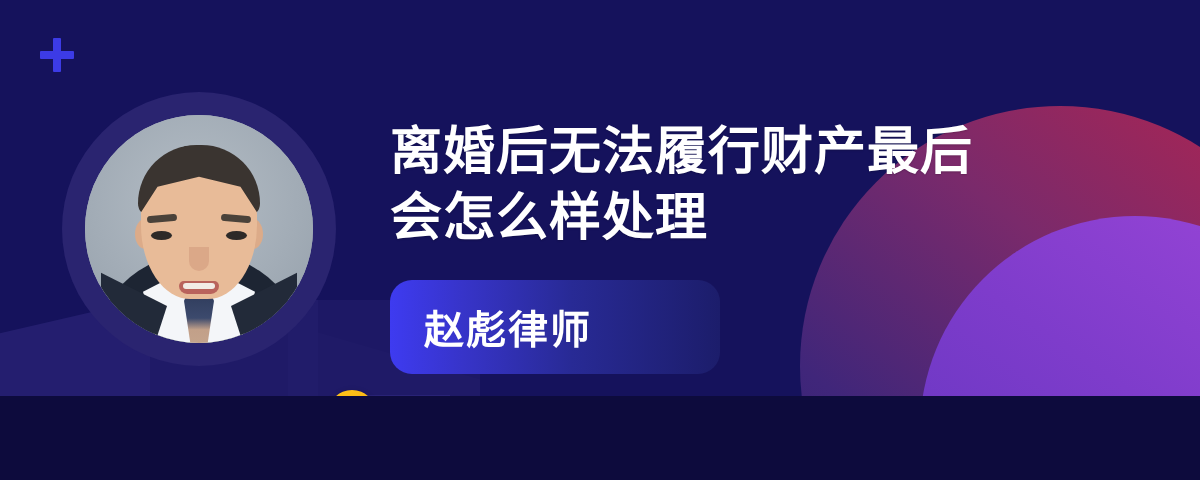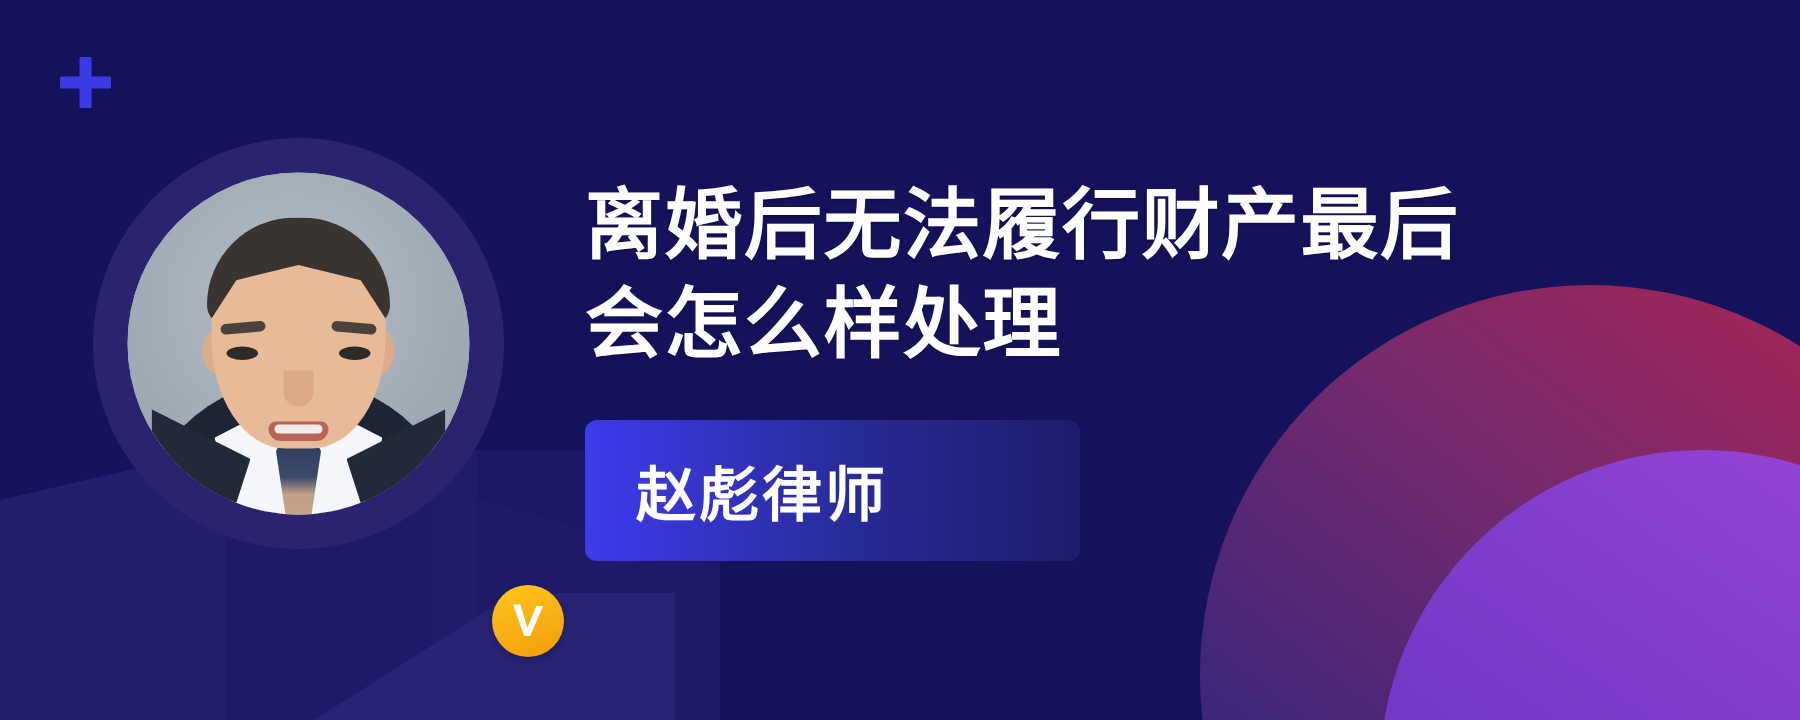--- a/index.html
+++ b/index.html
@@ -4,21 +4,21 @@
 <title>Lawyer Video Banner</title>
 <style>
   html, body {
     margin: 0;
     padding: 0;
     background: #0d0b3d;
   }
   .banner {
     position: relative;
     width: 1200px;
-    height: 480px;
+    height: 396px;
     overflow: hidden;
     background: #15125c;
     font-family: "Liberation Sans", "DejaVu Sans", sans-serif;
   }
 
   
   .bg-deco {
     position: absolute;
     inset: 0;
     overflow: hidden;
@@ -281,21 +281,21 @@
     white-space: pre-line;
     text-shadow: 0 1px 2px rgba(0,0,0,.18);
   }
   .name-button {
     display: inline-flex;
     align-items: center;
     margin-top: 30px;
     padding: 0 34px;
     height: 94px;
     border: none;
-    border-radius: 8px;
+    border-radius: 22px;
     background: linear-gradient(90deg, #3e3bf0 0%, #3734c9 22%, #282a95 55%, #1c1d6b 100%);
     color: #ffffff;
     font-family: inherit;
     font-size: 40px;
     font-weight: bold;
     letter-spacing: 2px;
     cursor: pointer;
     min-width: 330px;
   }
 </style>

